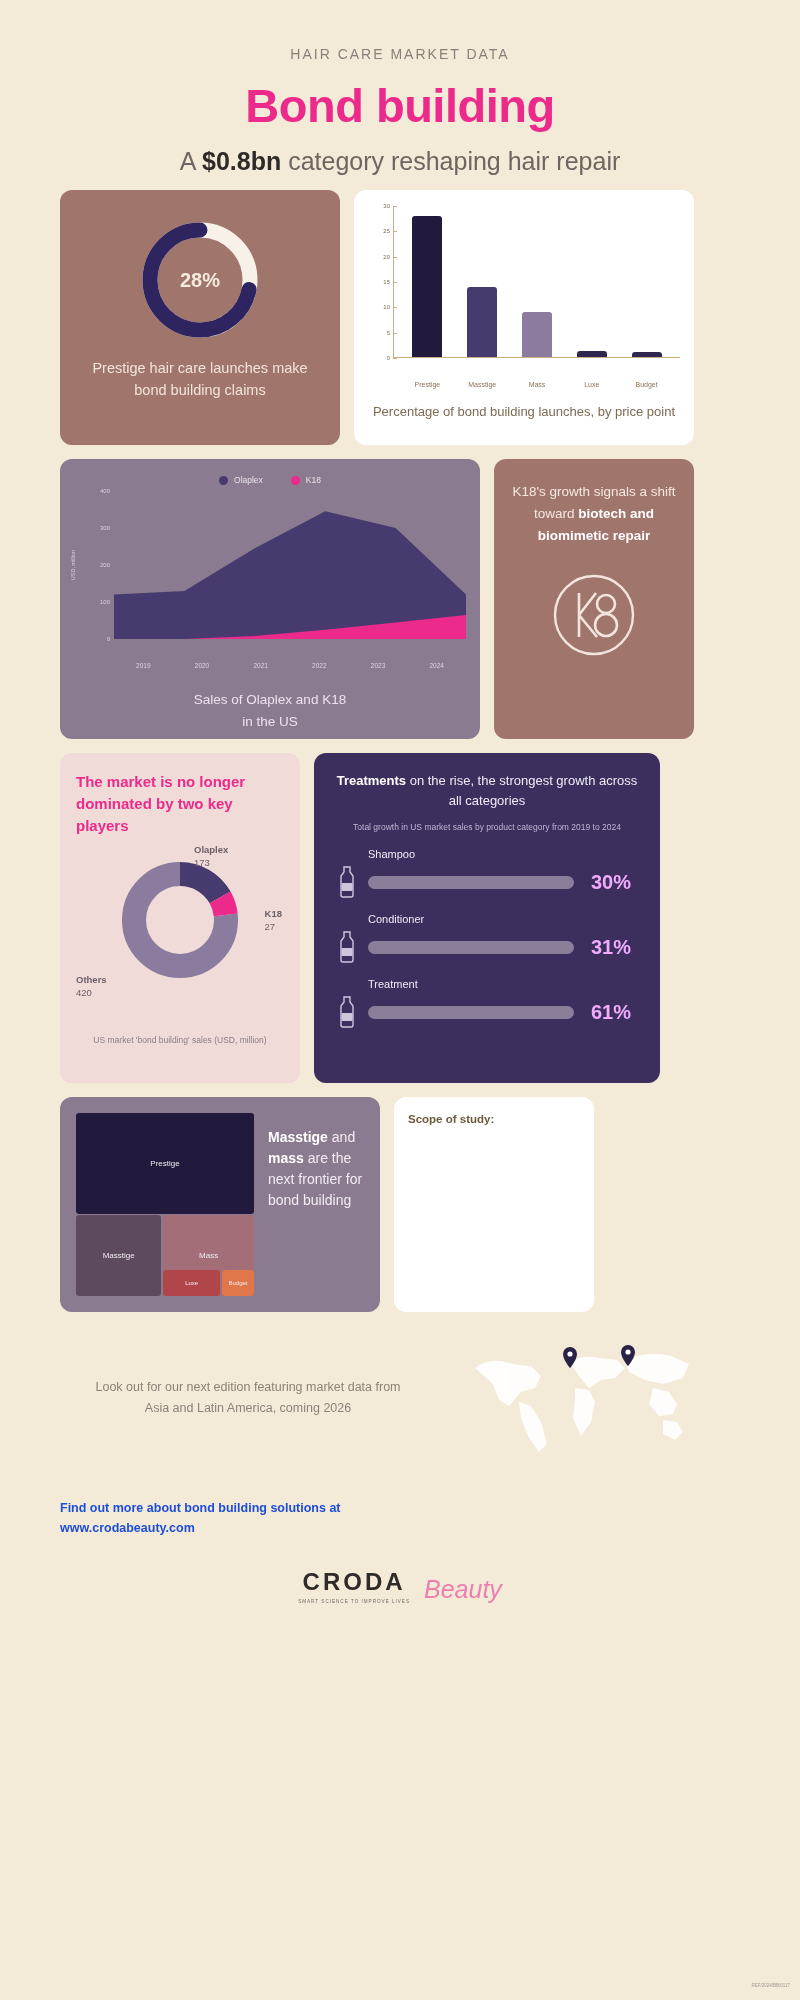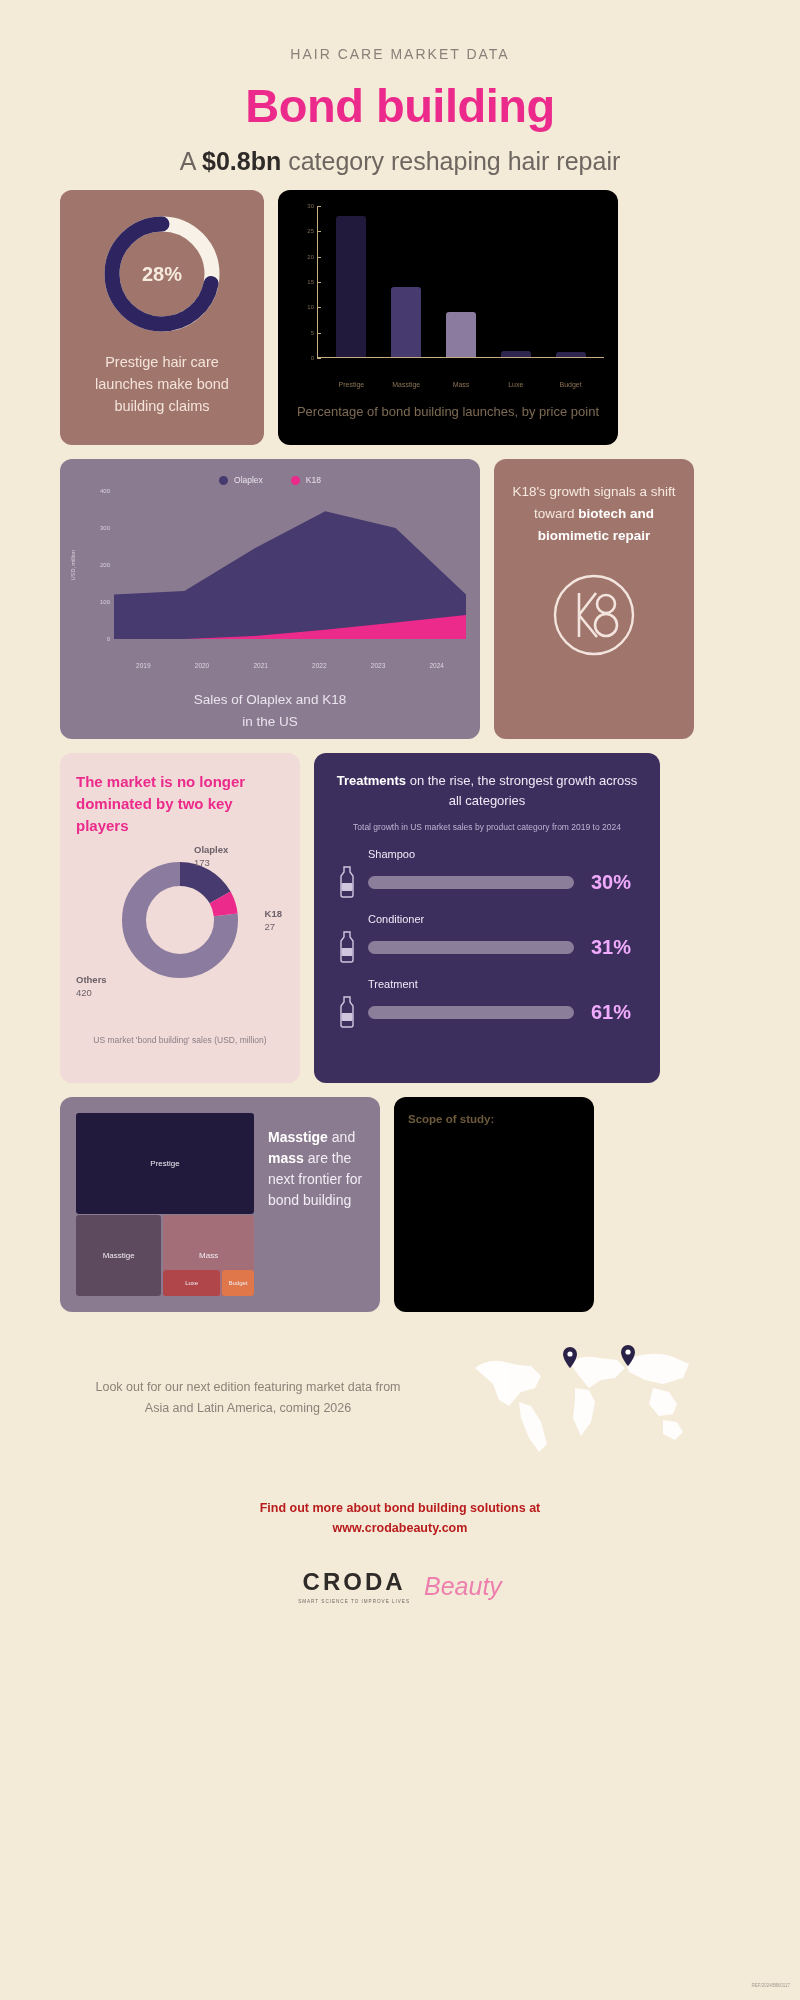--- a/index.html
+++ b/index.html
@@ -25,27 +25,27 @@
   .subtitle {
     font-size: 25px; color:#6e6660; margin-top: 14px; font-weight:400;
   }
   .subtitle b { color:#2d2a28; font-weight:bold; }
 
   
   .row { display:flex; gap: 14px; margin-top: 14px; }
   .card { border-radius: 12px; position:relative; overflow:hidden; }
 
   .c-brown  { background:#a0766c; }
-  .c-sand   { background:#000000; }
+  .c-sand   { background:#ffffff; }
   .c-mauve  { background:#8b7b90; }
   .c-blush  { background:#f0dbd8; }
   .c-navy   { background:#3c2f5e; }
 
   
-  .card-donut { width: 204px; height: 255px; padding: 12px 16px; }
+  .card-donut { width: 280px; height: 255px; padding: 18px 16px; }
   .donut-wrap { display:flex; justify-content:center; margin-top:8px; }
   .donut { position:relative; width:128px; height:128px; }
   .donut svg { display:block; }
   .donut-label {
     position:absolute; inset:0; display:flex; align-items:center; justify-content:center;
     color:#f6eadf; font-size:20px; font-weight:bold;
   }
   .donut-cap {
     color:#f3e3da; font-size:14.5px; line-height:1.5; text-align:center;
     margin-top:14px; padding: 0 10px;
@@ -137,23 +137,23 @@
   .scope-title { font-size:11.5px; font-weight:bold; color:#6d5a3b; margin-bottom:9px; }
   .scope-list li { font-size:9px; color:#7d6a4c; line-height:1.55; list-style:none; margin-bottom:6px;
                    padding-left:8px; position:relative; }
   .scope-list li:before { content:"•"; position:absolute; left:0; }
 
   
   .foot { display:flex; gap:16px; margin-top:26px; align-items:center;margin-left:28px; }
   .foot-text { width:320px; font-size:12.5px; color:#8d8279; line-height:1.65; text-align:center; }
   .map { flex:1; display:flex; justify-content:center; }
 
-  .cta { text-align:center; margin-top:40px; font-size:12.5px; font-weight:bold; color:#b91c1c; line-height:1.6; }
-
-  .logo-row { display:flex; justify-content:center; align-items:center; gap:14px; margin-top:30px; }
+  .cta { margin-top:40px; font-size:12.5px; font-weight:bold; color:#1d4ed8; line-height:1.6; }
+
+  .logo-row { display:flex; justify-content:center; align-items:flex-end; gap:14px; margin-top:30px; }
   .croda { text-align:center; }
   .croda .c1 { font-size:24px; font-weight:bold; letter-spacing:3px; color:#2e2b29; }
   .croda .c2 { font-size:4.6px; letter-spacing:1px; color:#6f6a66; margin-top:3px; }
   .beauty { font-size:25px; color:#ec7fae; font-style:italic; }
   .ref { position:absolute; right:10px; bottom:12px; font-size:4.5px; color:#a29a92; }
 </style>
 </head>
 <body>
 
 <div class="page">

